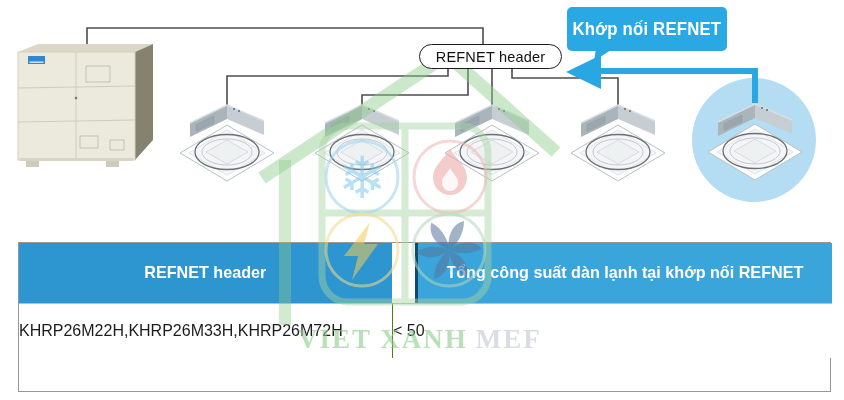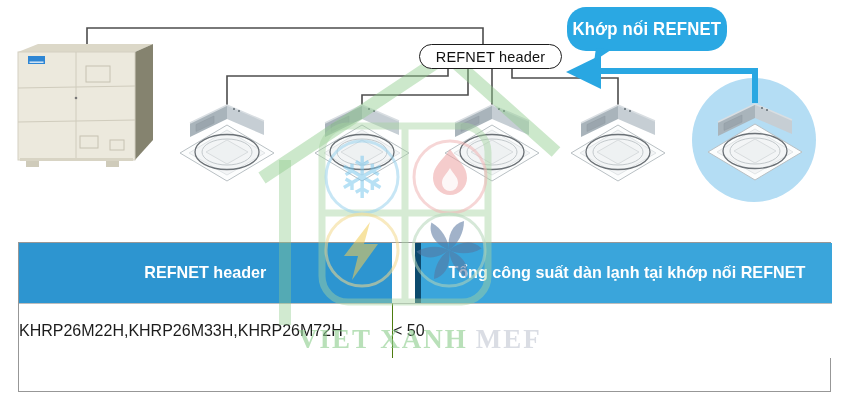--- a/index.html
+++ b/index.html
@@ -10,36 +10,36 @@
   #watermark-svg{z-index:3;pointer-events:none;}
 
   
   #refnet-pill{position:absolute;left:419px;top:44px;width:141px;height:23px;z-index:4;
     background:#fff;border:1.6px solid #1d1d1d;border-radius:13px;
     display:flex;align-items:center;justify-content:center;
     font-size:14.5px;color:#111;letter-spacing:0.2px;}
 
   
   #callout{position:absolute;left:567px;top:7px;width:160px;height:44px;z-index:4;
-    background:#2aa8e3;border-radius:19px;display:flex;align-items:center;justify-content:center;}
+    background:#2aa8e3;border-radius:5px;display:flex;align-items:center;justify-content:center;}
   #callout .txt{color:#fff;font-weight:bold;font-size:18px;display:inline-block;
     transform:scaleX(.93);letter-spacing:0.2px;white-space:nowrap;}
   #callout .tail{position:absolute;left:28px;bottom:-11px;width:0;height:0;
     border-top:13px solid #2aa8e3;border-right:15px solid transparent;
     transform:rotate(8deg);}
 
   
   #spec-table{position:absolute;left:18px;top:242px;width:813px;z-index:2;
     display:grid;grid-template-columns:373px 440px;grid-template-rows:60px 55px 33px;
     border:1px solid #979797;box-sizing:border-box;}
   .th{display:flex;align-items:center;justify-content:center;color:#fff;font-weight:bold;
       font-size:17px;}
   .th .condensed{display:inline-block;transform:scaleX(.95);white-space:nowrap;}
   .th-left{background:#2d95d0;}
-  .th-right{background:#3aa5db;border-left:6px solid #0c4a6e;box-sizing:border-box;margin-left:23px;}
+  .th-right{background:#3aa5db;border-left:3px solid #0c4a6e;box-sizing:border-box;margin-left:23px;}
   .td{background:#fff;display:flex;align-items:center;justify-content:flex-start;
       font-size:16px;color:#1c1c1c;border-top:1px solid #bdbdbd;box-sizing:border-box;}
   .td-col2{border-left:1px solid #4d7c0f;}
 </style>
 </head>
 <body>
 
 <div id="stage">
 
   <svg id="diagram-svg" width="844" height="400" viewBox="0 0 844 400">

